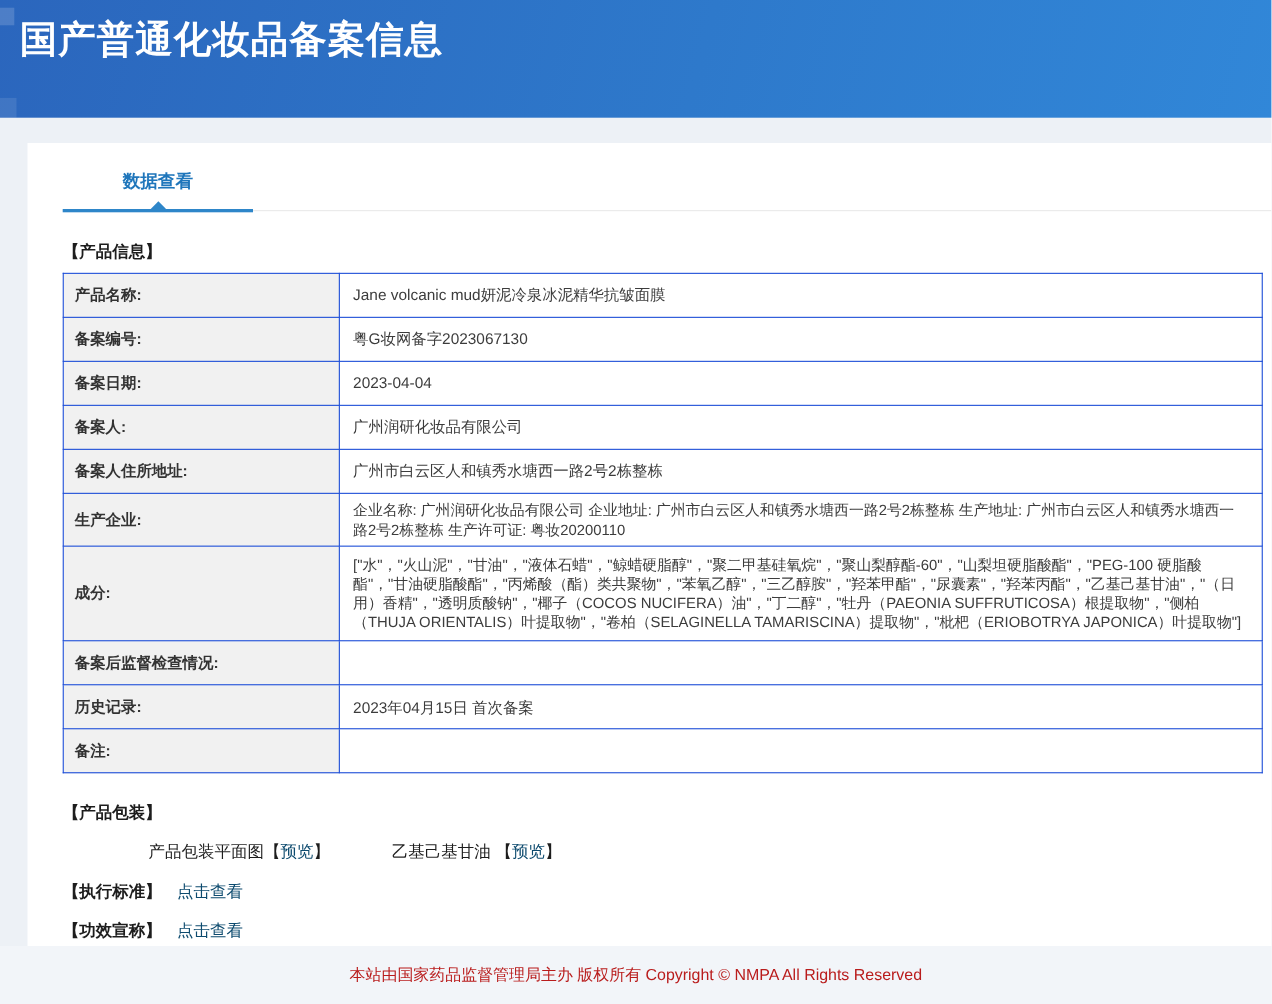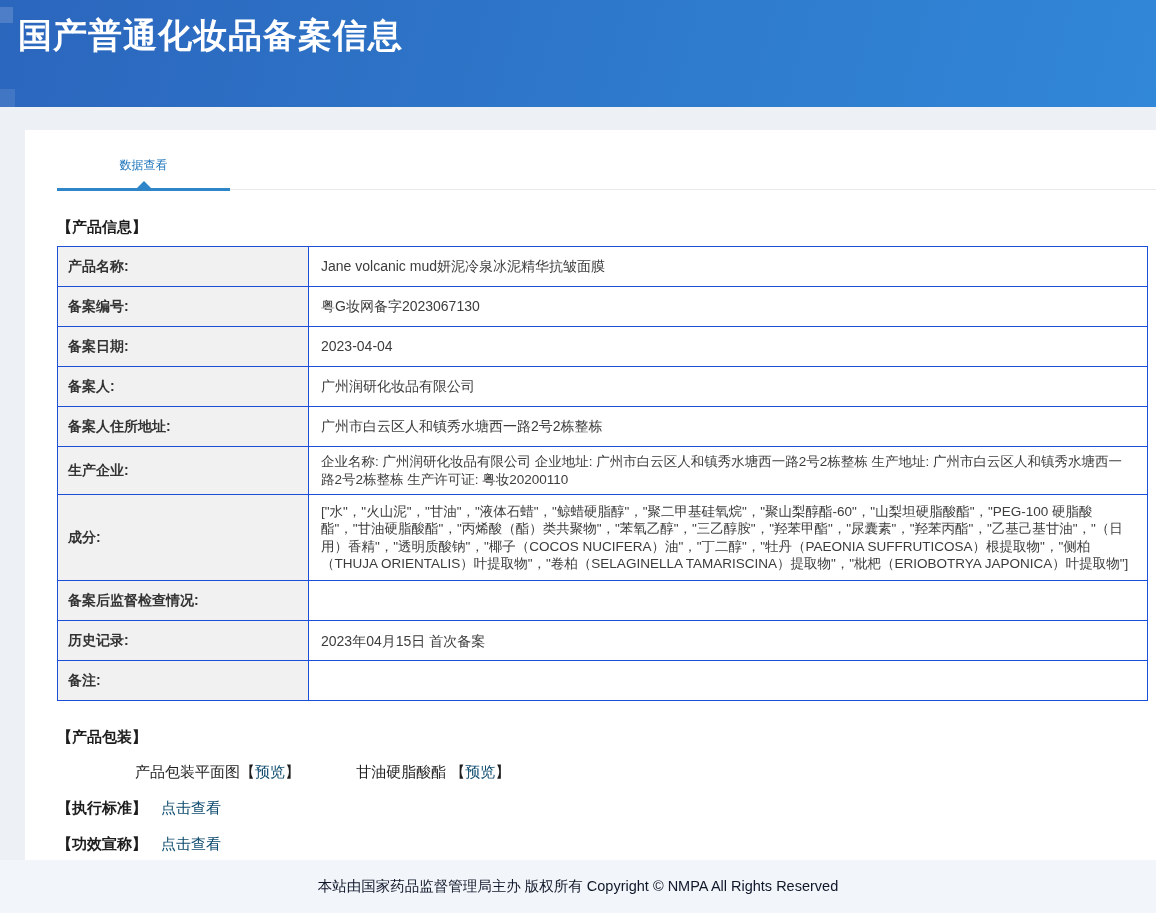--- a/index.html
+++ b/index.html
@@ -36,21 +36,21 @@
 
   
   .tabs-row { position:relative; }
   .tabs-row::after {
     content:""; position:absolute; left:0; right:0; bottom:1px; height:1px; background:#e9e9e9;
   }
   .tab {
     display:inline-block; width:173px; text-align:center;
     position:relative; padding-bottom:17px; cursor:pointer; z-index:1;
   }
-  .tab-label { color:#1f76bb; font-size:12px; font-weight:normal; }
+  .tab-label { color:#1f76bb; font-size:16px; font-weight:bold; }
   .tab-underline { position:absolute; bottom:0; left:0; width:100%; height:3px; background:#2e86c9; }
   .tab-tri {
     position:absolute; left:50%; transform:translateX(-50%); bottom:3px;
     width:0; height:0;
     border-left:7px solid transparent; border-right:7px solid transparent;
     border-bottom:7px solid #2e86c9;
   }
 
   
   .section-title { font-size:15px; font-weight:bold; color:#1d1d1d; margin:27px 0 9px 0; }
@@ -81,21 +81,21 @@
   a.link { color:#0c4a6e; text-decoration:none; cursor:pointer; }
   .std-row { margin-top:17px; font-size:15px; }
   .std-label { font-weight:bold; color:#1d1d1d; }
   .std-row a.link { margin-left:14px; }
 
   
   .footer {
     position:absolute; left:0; bottom:0; width:100%; height:53px;
     background:#f2f5f9;
     display:flex; align-items:center; justify-content:center;
-    font-size:14.5px; color:#0f172a;
+    font-size:14.5px; color:#b91c1c;
   }
 </style>
 </head>
 <body>
 
 <div class="banner">
   <div class="sq1"></div>
   <div class="sq2"></div>
   <h1>国产普通化妆品备案信息</h1>
 </div>
@@ -157,21 +157,21 @@
     </tbody>
   </table>
 
   <div class="section-title">【产品包装】</div>
 
   <div class="pkg-row">
     <span class="pkg-item">
       <span class="plabel">产品包装平面图</span><span class="bracket">【</span><a class="link">预览</a><span class="bracket">】</span>
     </span>
     <span class="pkg-item">
-      <span class="plabel">甘油硬脂酸酯 </span><span class="bracket">【</span><a class="link">预览</a><span class="bracket">】</span>
+      <span class="plabel">乙基己基甘油 </span><span class="bracket">【</span><a class="link">预览</a><span class="bracket">】</span>
     </span>
   </div>
 
   <div class="std-row">
     <span class="std-label">【执行标准】</span><a class="link">点击查看</a>
   </div>
 
   <div class="std-row">
     <span class="std-label">【功效宣称】</span><a class="link">点击查看</a>
   </div>

